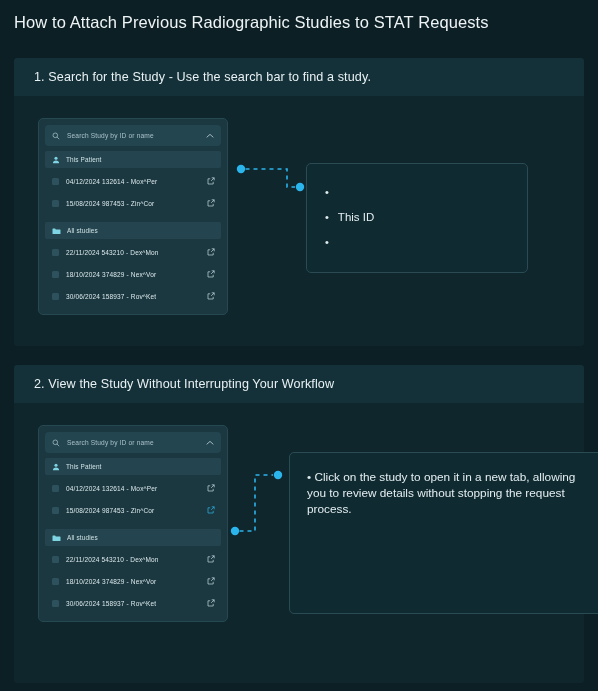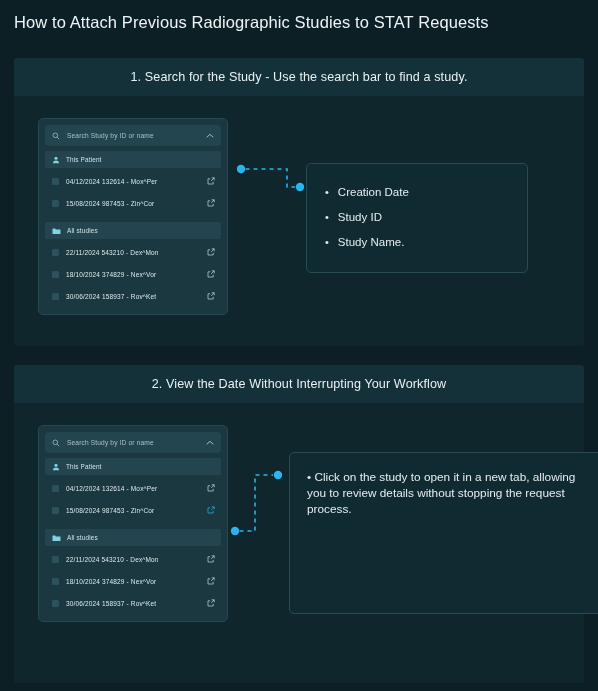--- a/index.html
+++ b/index.html
@@ -20,21 +20,21 @@
     padding-top: 12px; max-width: 570px;
   }
 
   .step-card {
     margin-top: 19px; background: #10262d;
     border-radius: 3px; overflow: hidden;
   }
   .step-card.first { margin-top: 25px; }
   .step-head {
     background: #143038; padding: 12px 20px 12px 20px;
-    font-size: 12.6px; color: #e8f1f3; letter-spacing: .1px; text-align: center;
+    font-size: 12.6px; color: #e8f1f3; letter-spacing: .1px;
   }
   .step-head .num { color: #e8f1f3; }
   .step-body { position: relative; padding: 22px 0 28px 0; min-height: 200px; }
 
   
   .study-panel {
     position: absolute; left: 24px; top: 22px; width: 190px;
     background: #1b3841; border: 1px solid #264851; border-radius: 5px;
     padding: 6px 6px 7px 6px;
   }
@@ -189,21 +189,21 @@
               </svg>
           </span>
         </div>
       </div>
     </div>
   </section>
 
   <section class="step-card">
     <div class="step-head">
       <span class="num">2.</span>
-      <span>View the Date Without Interrupting Your Workflow</span>
+      <span>View the Study Without Interrupting Your Workflow</span>
     </div>
     <div class="step-body" style="height:280px">
 
       <div class="study-panel">
         <div class="search-bar">
           <span class="ico">
             <svg width="8" height="8" viewBox="0 0 16 16">
                 <circle cx="6.6" cy="6.6" r="4.6" fill="none" stroke="#a9c0c6" stroke-width="1.5"></circle>
                 <line x1="10" y1="10" x2="14.4" y2="14.4" stroke="#a9c0c6" stroke-width="1.5"></line>
               </svg>
@@ -289,29 +289,27 @@
               </svg>
           </span>
         </div>
       </div>
     </div>
   </section>
 
   <div class="callout one">
     <div class="bullet-row">
       <span class="dot">•</span>
-      <span>Creation Date</span>
     </div>
     <div class="bullet-row">
       <span class="dot">•</span>
-      <span>Study ID</span>
+      <span>This ID</span>
     </div>
     <div class="bullet-row">
       <span class="dot">•</span>
-      <span>Study Name.</span>
     </div>
   </div>
 
   <div class="callout two">
     <p>• Click on the study to open it in a new tab, allowing you to review details without stopping the request process.</p>
   </div>
 
   <svg class="conn" style="left:234px; top:160px;" width="76" height="36" viewBox="0 0 76 36">
     <circle class="node" cx="7" cy="9" r="4.2"></circle>
     <path class="dash" d="M11.5 9 H53 V27 H61"></path>

